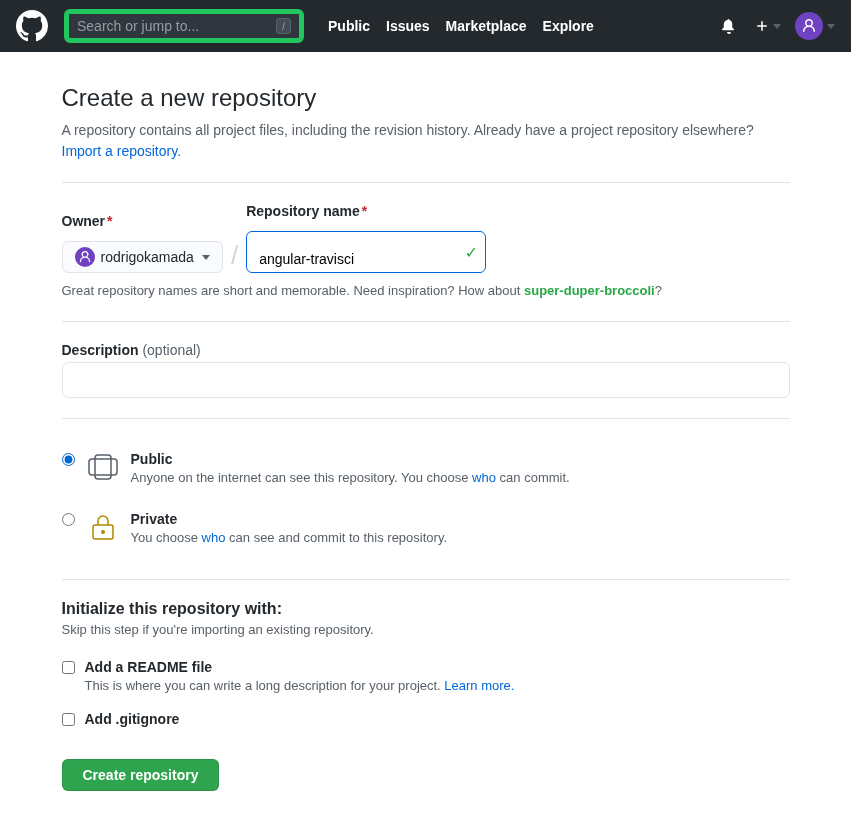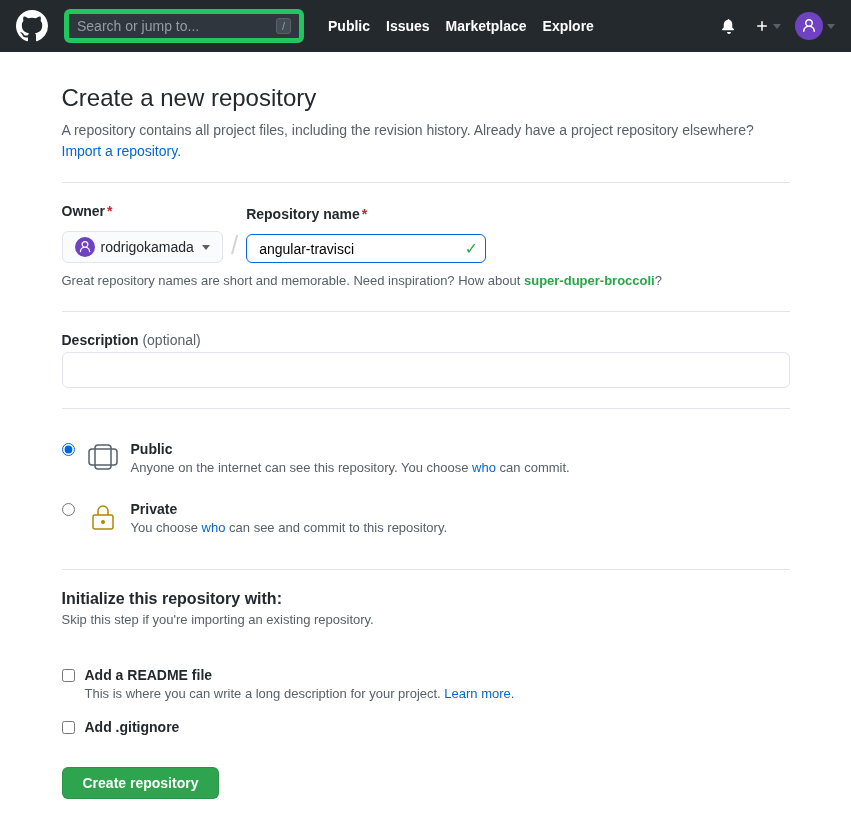--- a/index.html
+++ b/index.html
@@ -199,21 +199,21 @@
       padding-bottom: 2px;
     }
     .repo-name-wrapper {
       position: relative;
       display: flex;
       align-items: center;
     }
     .repo-name-input {
       border: 1px solid #0366d6;
       border-radius: 6px;
-      padding: 6px 30px 5px 12px;
+      padding: 19px 30px 5px 12px;
       font-size: 14px;
       width: 240px;
       outline: none;
       background: #fff;
     }
     .checkmark-icon {
       position: absolute;
       right: 8px;
       color: #28a745;
       font-size: 16px;
@@ -302,21 +302,21 @@
     }
     .init-title {
       font-size: 16px;
       font-weight: 600;
       color: #24292e;
       margin-bottom: 4px;
     }
     .init-subtitle {
       font-size: 13px;
       color: #586069;
-      margin-bottom: 32px;
+      margin-bottom: 14px;
     }
 
     .checkbox-option {
       display: flex;
       align-items: flex-start;
       gap: 10px;
       padding: 8px 0;
     }
     .checkbox-option input[type="checkbox"] {
       margin-top: 2px;

